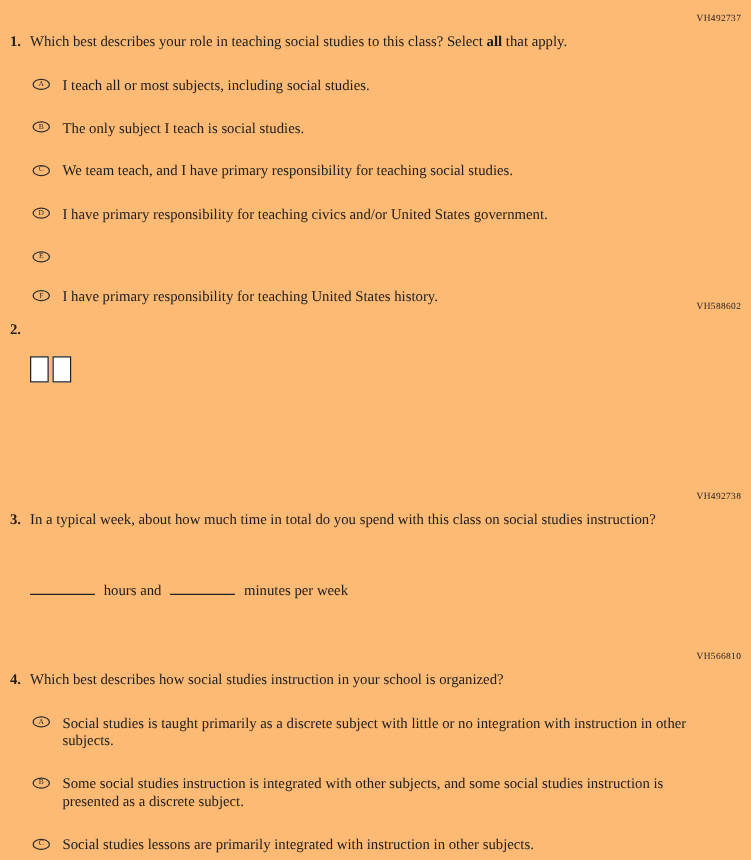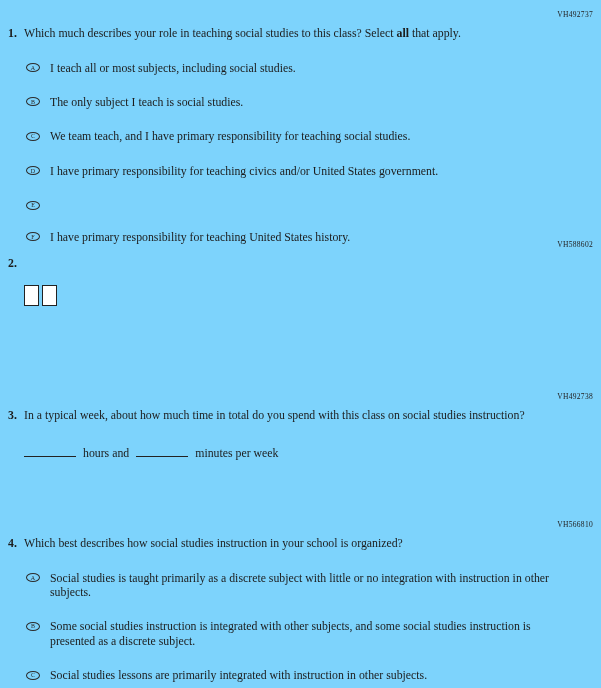--- a/index.html
+++ b/index.html
@@ -1,20 +1,20 @@
 <!DOCTYPE html>
 <html><head>
 <meta charset="utf-8">
 <style>
   html, body { margin:0; padding:0; background:#ffffff; }
   .page {
     position:relative;
     width:601px;
     height:688px;
-    background:#7dd3fc;
+    background:#fdba74;
     font-family:"Liberation Serif", serif;
     font-size:11.8px;
     line-height:1.22;
     color:#1c1c1c;
     overflow:hidden;
   }
   .question { position:absolute; left:0; width:601px; }
   .idcode {
     text-align:right;
     padding-right:8px;
@@ -43,41 +43,41 @@
   .entry-row { margin-top:14px; padding-left:24px; }
   .entrybox {
     display:inline-block;
     width:15px; height:21px;
     border:1.4px solid #222;
     margin-right:3px;
     vertical-align:middle;
     box-sizing:border-box;
     background:#fff;
   }
-  .blank-row { margin-top:21px; padding-left:24px; }
+  .blank-row { margin-top:40px; padding-left:24px; }
   .blank {
     display:inline-block;
     width:52px; height:12px;
     border-bottom:1px solid #222;
     margin-right:7px;
     vertical-align:baseline;
   }
   .blank.second { margin-left:7px; }
   b { font-weight:bold; }
 </style>
 </head>
 <body>
 
 <div class="page">
 
   <section class="question" style="top:10px">
     <div class="idcode">VH492737</div>
     <div class="qrow">
       <span class="qnum">1.</span>
-      <div class="qtext"><span>Which much describes your role in teaching social studies to this class? Select </span><b>all</b><span> that apply.</span></div>
+      <div class="qtext"><span>Which best describes your role in teaching social studies to this class? Select </span><b>all</b><span> that apply.</span></div>
     </div>
     <div class="options">
       <div class="option">
         <span class="oval">
             <span>A</span>
           </span>
         <span class="otext">I teach all or most subjects, including social studies.</span>
       </div>
       <div class="option">
         <span class="oval">

